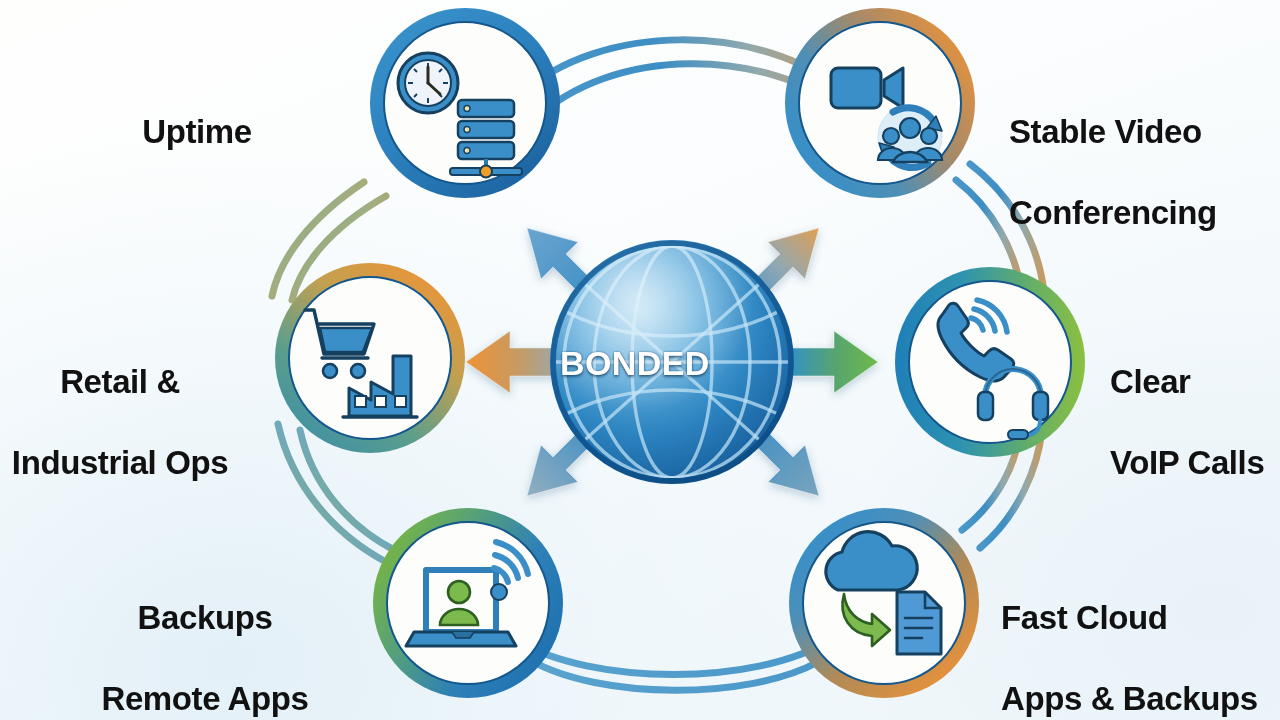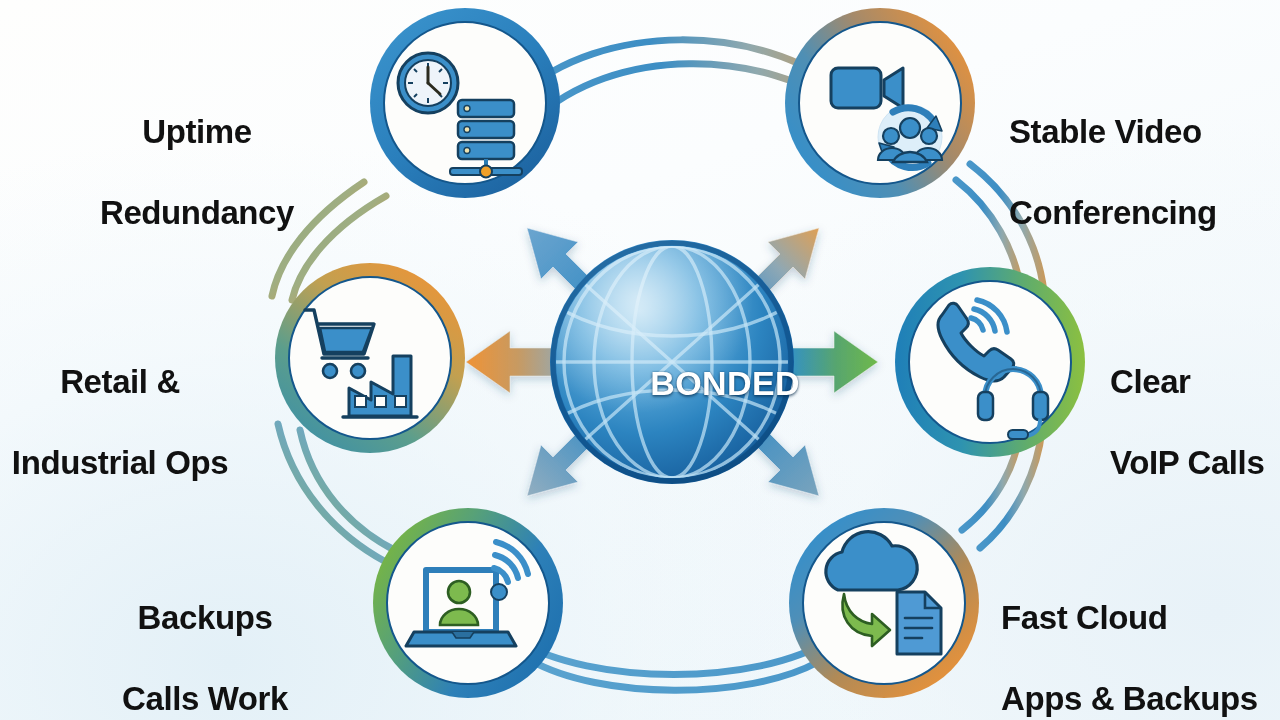--- a/index.html
+++ b/index.html
@@ -26,23 +26,23 @@
     font-size: 33px;
     line-height: 1.22;
     letter-spacing: -0.4px;
     white-space: pre-line;
   }
   .lbl.r { text-align: center; }
   .lbl.l { text-align: left; }
   #globe-text {
     position: absolute;
     left: 560px;
-    top: 328px;
+    top: 308px;
     width: 240px;
-    text-align: right;
+    text-align: left;
     color: #ffffff;
     font-weight: bold;
     font-size: 34px;
     line-height: 1.08;
     letter-spacing: 0.4px;
     text-shadow: 0 2px 3px rgba(4,40,72,0.55), 0 0 2px rgba(4,40,72,0.6);
     white-space: pre-line;
     pointer-events: none;
   }
 </style>
@@ -373,41 +373,40 @@
       </g>
     </g>
   </svg>
 
   <div id="globe-text">
     <div>BONDED</div>
   </div>
 
   <div class="lbl r" style="right:943px; top:72px; width:280px;">
     <div>Uptime</div>
-    <div>Redundancy</div>
   </div>
 
   <div class="lbl l" style="left:1009px; top:72px; width:280px;">
     <div>Stable Video</div>
     <div>Conferencing</div>
   </div>
 
   <div class="lbl l" style="left:1110px; top:322px; width:190px;">
     <div>Clear</div>
     <div>VoIP Calls</div>
   </div>
 
   <div class="lbl l" style="left:1001px; top:558px; width:290px;">
     <div>Fast Cloud</div>
     <div>Apps &amp; Backups</div>
   </div>
 
   <div class="lbl r" style="right:930px; top:558px; width:290px;">
     <div>Backups</div>
-    <div>Calls Work</div>
+    <div>Remote Apps</div>
   </div>
 
   <div class="lbl r" style="right:1035px; top:322px; width:250px;">
     <div>Retail &amp;</div>
     <div>Industrial Ops</div>
   </div>
 
 </div>
 
 </body></html>

